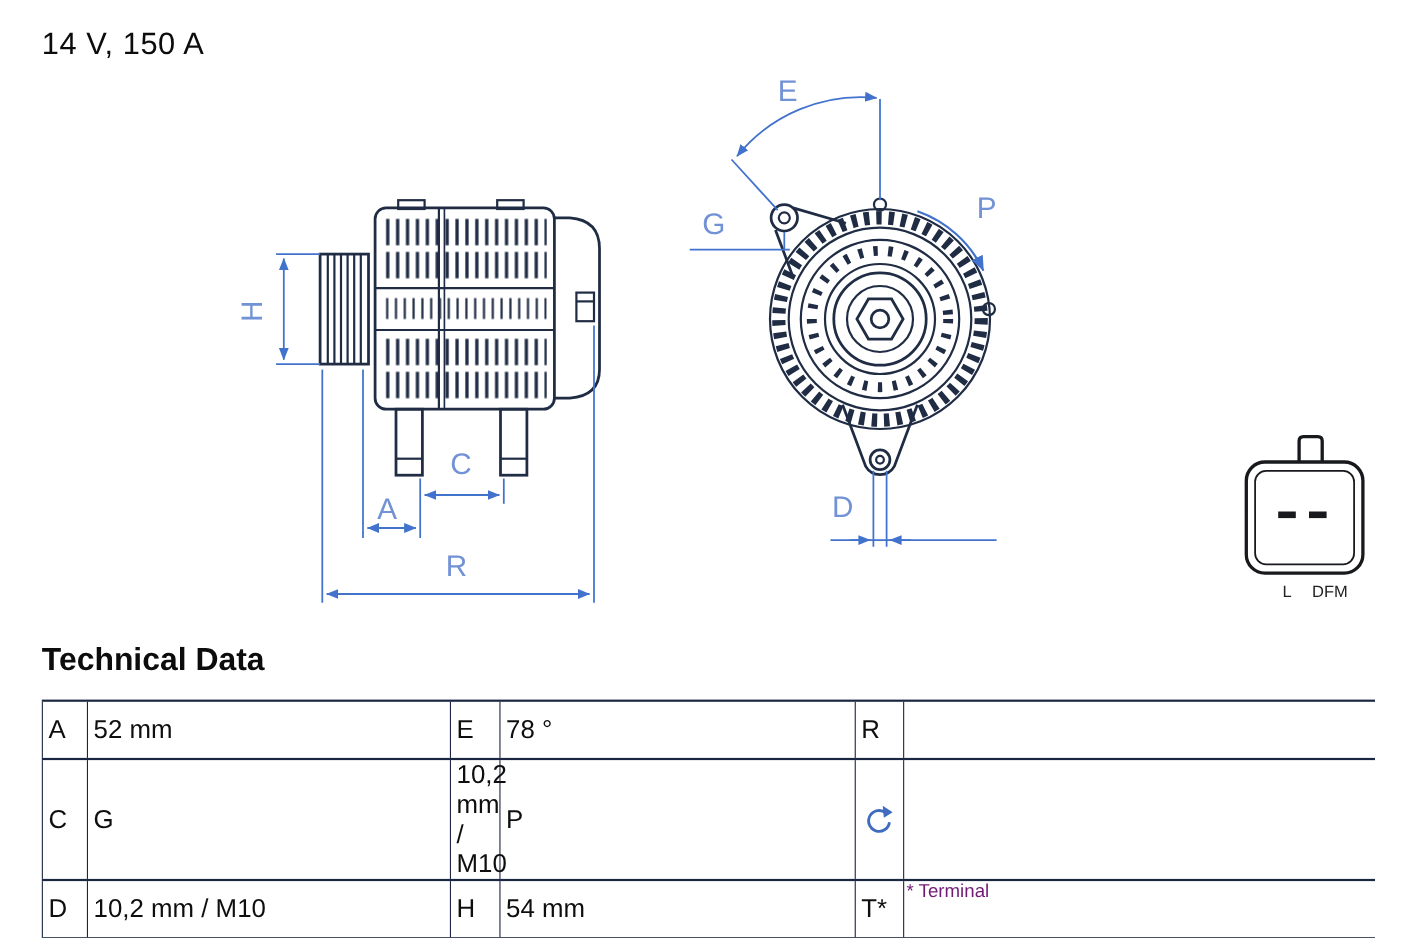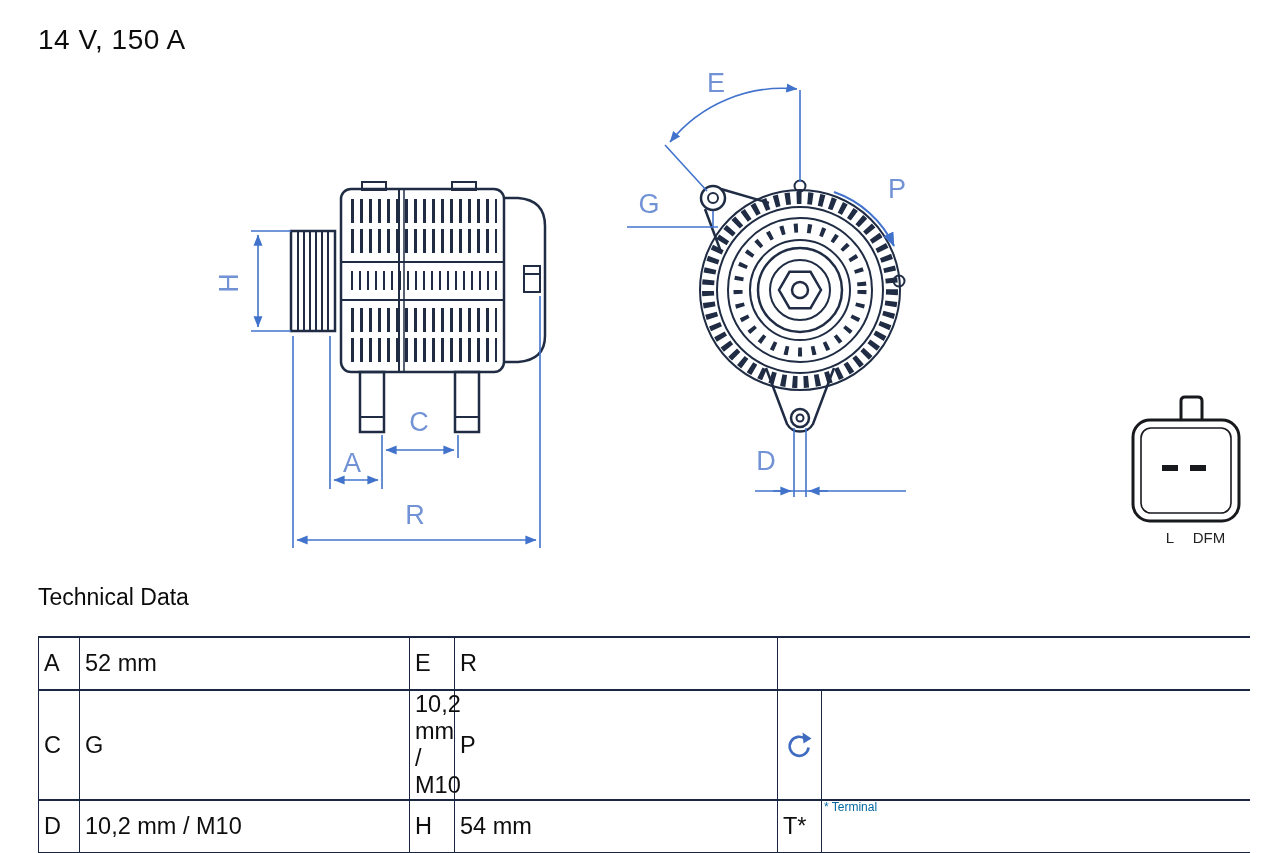--- a/index.html
+++ b/index.html
@@ -16,42 +16,42 @@
   svg text.dim {
     font-family:"Liberation Sans", sans-serif;
     font-size:27px; fill:#7292d6;
   }
   svg text.pin {
     font-family:"Liberation Sans", sans-serif;
     font-size:15px; fill:#222222;
   }
   .section-title {
     position:absolute; left:38px; top:584px;
-    font-size:23px; font-weight:normal; color:#0c0c0c;
+    font-size:29px; font-weight:bold; color:#0c0c0c;
   }
   .tech-table {
     position:absolute; left:38px; top:636px; width:1212px;
     border-bottom:2px solid #1b2742;
   }
   .t-row {
     display:grid;
     grid-template-columns:42px 330px 45px 323px 44px 428px;
     border-top:2px solid #1b2742;
   }
   .cell {
     font-size:23.5px; color:#0e0e0e;
     padding:0 6px 0 5px; min-height:51px;
     display:flex; align-items:center;
     border-right:1px solid #1b2742;
   }
   .t-row .cell:first-child { border-left:1px solid #1b2742; }
   .rot-icon { display:block; margin-left:2px; }
   .footnote {
     position:absolute; left:824px; top:800px;
-    font-size:12px; color:#0369a1;
+    font-size:17px; color:#701a75;
   }
 </style>
 </head>
 <body>
 
 <div class="title">14 V, 150 A</div>
 
 <svg class="drawing" width="1280" height="575" viewBox="0 0 1280 575">
   <defs>
     <marker id="dimArrow" viewBox="0 0 10 10" refX="9.5" refY="5" markerWidth="7" markerHeight="7" orient="auto-start-reverse">
@@ -178,20 +178,21 @@
   <text class="pin" x="1209" y="543" text-anchor="middle">DFM</text>
 </svg>
 
 <div class="section-title">Technical Data</div>
 
 <div class="tech-table">
   <div class="t-row">
     <div class="cell">A</div>
     <div class="cell">52 mm</div>
     <div class="cell">E</div>
+    <div class="cell">78 °</div>
     <div class="cell">R</div>
   </div>
   <div class="t-row">
     <div class="cell">C</div>
     <div class="cell">G</div>
     <div class="cell">10,2 mm / M10</div>
     <div class="cell">P</div>
     <div class="cell">
       <span></span>
       <svg class="rot-icon" width="30" height="28" viewBox="0 0 30 28">

